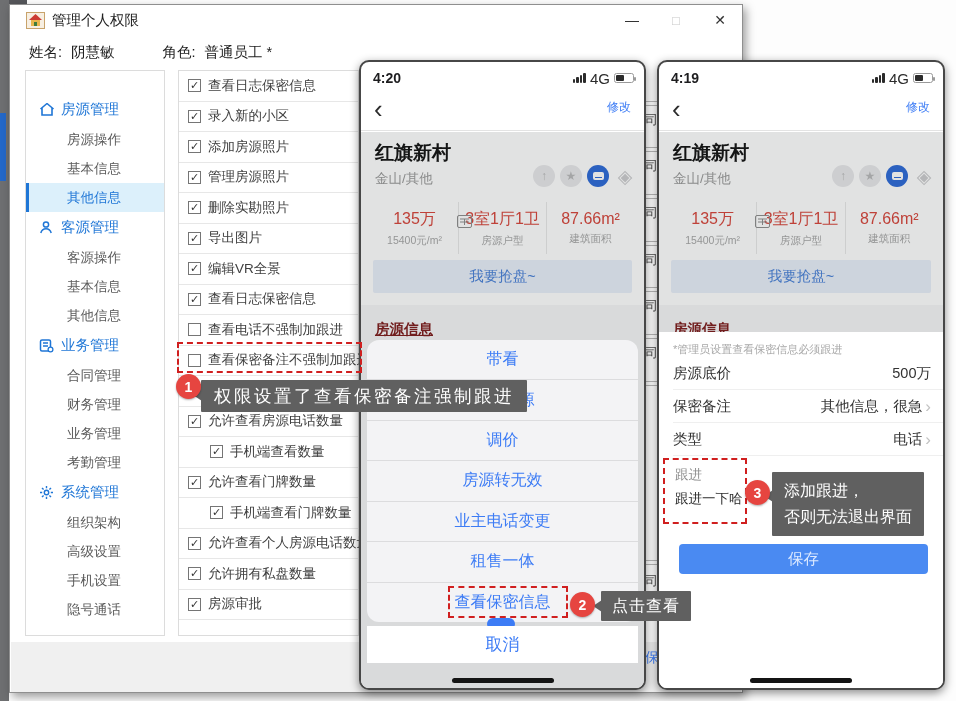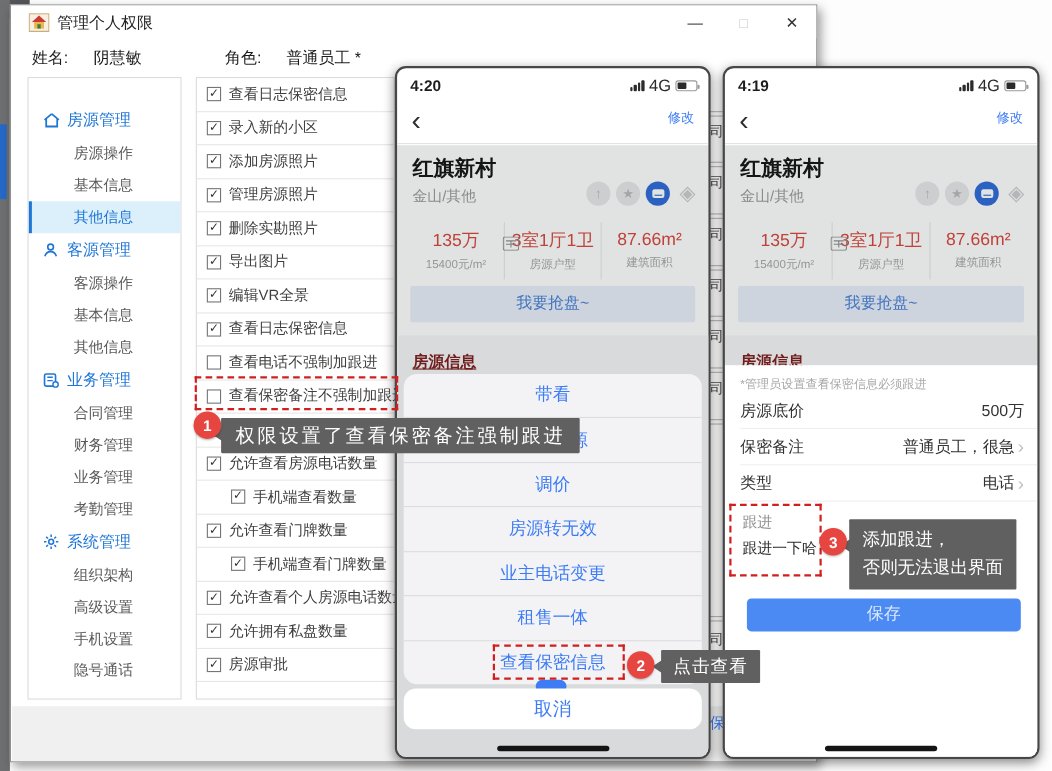--- a/index.html
+++ b/index.html
@@ -14,21 +14,21 @@
 
   
   .window { position:absolute; left:9px; top:4px; width:734px; height:689px; background:#fff;
             border:1px solid #8f8f8f; box-shadow:3px 4px 9px rgba(0,0,0,.38); z-index:1; }
   .titlebar { position:absolute; left:0; top:0; right:0; height:30px; display:flex; align-items:center; padding-left:16px; background:#fff; }
   .app-ico { width:19px; height:17px; margin-right:7px; }
   .win-title { font-size:14.5px; color:#222; }
   .win-controls { position:absolute; right:0; top:0; height:30px; display:flex; }
   .win-btn { width:44px; height:30px; display:flex; align-items:center; justify-content:center; font-size:14px; color:#333; }
   .win-btn.max { color:#c9c9c9; font-size:13px; }
-  .identity { position:absolute; left:19px; top:38px; font-size:14.5px; color:#1c1c1c; display:flex; gap:23px; }
+  .identity { position:absolute; left:19px; top:38px; font-size:14.5px; color:#1c1c1c; display:flex; gap:9px; }
   .identity .gap { width:30px; }
   .footer-strip { position:absolute; left:1px; top:637px; width:730px; height:50px; background:#f0f0f0; }
 
   
   .sidebar { position:absolute; left:25px; top:70px; width:140px; height:566px; background:#fff;
              border:1px solid #dcdcdc; padding-top:23px; overflow:hidden; z-index:2; }
   .sb-group { height:31px; display:flex; align-items:center; padding-left:13px; color:#1f76d6; font-size:14.5px; }
   .sb-ico { width:17px; height:16px; margin-right:5px; display:inline-flex; }
   .sb-item { height:29px; line-height:29px; padding-left:41px; font-size:13.5px; color:#5a5a5a; }
   .sb-item.sel { background:#dcf0fb; color:#1f76d6; border-left:3px solid #1f76d6; padding-left:38px; }
@@ -85,21 +85,21 @@
               text-align:center; line-height:33px; font-size:14.5px; color:#4a82d8; }
   .band { position:absolute; left:0; right:0; top:243px; bottom:0; background:#f6f6f7; }
   .section-label { position:absolute; left:14px; top:15px; font-size:14.5px; font-weight:bold; color:#7f1d1d;text-decoration:underline; }
 
   
   .sheet { position:absolute; left:6px; top:278px; width:271px; height:282px; background:#f3f3f5; border-radius:12px;
            display:flex; flex-direction:column; overflow:hidden; z-index:6; }
   .sheet-row { flex:1; display:flex; align-items:center; justify-content:center; font-size:16px; color:#3d7cf5; }
   .sheet-row + .sheet-row { border-top:1px solid #dcdcde; }
   .blue-peek { position:absolute; left:126px; top:556px; width:28px; height:12px; background:#3d7cf5; border-radius:6px; z-index:6; }
-  .cancel-card { position:absolute; left:6px; top:564px; width:271px; height:37px; background:#fff; border-radius:11px;
+  .cancel-card { position:absolute; left:6px; top:564px; width:271px; height:37px; background:#fff; border-radius:0;
                  text-align:center; line-height:37px; font-size:17px; color:#3d7cf5; z-index:7; }
   .home-bar { position:absolute; left:50%; transform:translateX(-50%); top:616px; width:102px; height:5px; background:#141414;
               border-radius:3px; z-index:7; }
 
   
   .sheet2 { position:absolute; left:0; right:0; top:270px; bottom:0; background:#fff; z-index:6; }
   .s2-note { position:absolute; left:14px; top:10px; font-size:11px; color:#a8a8a8; }
   .field-row { position:absolute; left:14px; right:0; height:32px; display:flex; align-items:center; border-bottom:1px solid #efefef; padding-right:12px; }
   .f-label { font-size:14.5px; color:#333; }
   .f-right { margin-left:auto; display:flex; align-items:center; gap:3px; }
@@ -430,21 +430,21 @@
       <div id="fields2">
           <div class="field-row" style="top: 26px;">
             <span class="f-label">房源底价</span>
             <span class="f-right">
               <span class="f-value">500万</span>
             </span>
           </div>
           <div class="field-row" style="top: 59px;">
             <span class="f-label">保密备注</span>
             <span class="f-right">
-              <span class="f-value">普通员工，很急</span>
+              <span class="f-value">其他信息，很急</span>
               <span class="f-chev">›</span>
             </span>
           </div>
           <div class="field-row" style="top: 92px;">
             <span class="f-label">类型</span>
             <span class="f-right">
               <span class="f-value">电话</span>
               <span class="f-chev">›</span>
             </span>
           </div>

